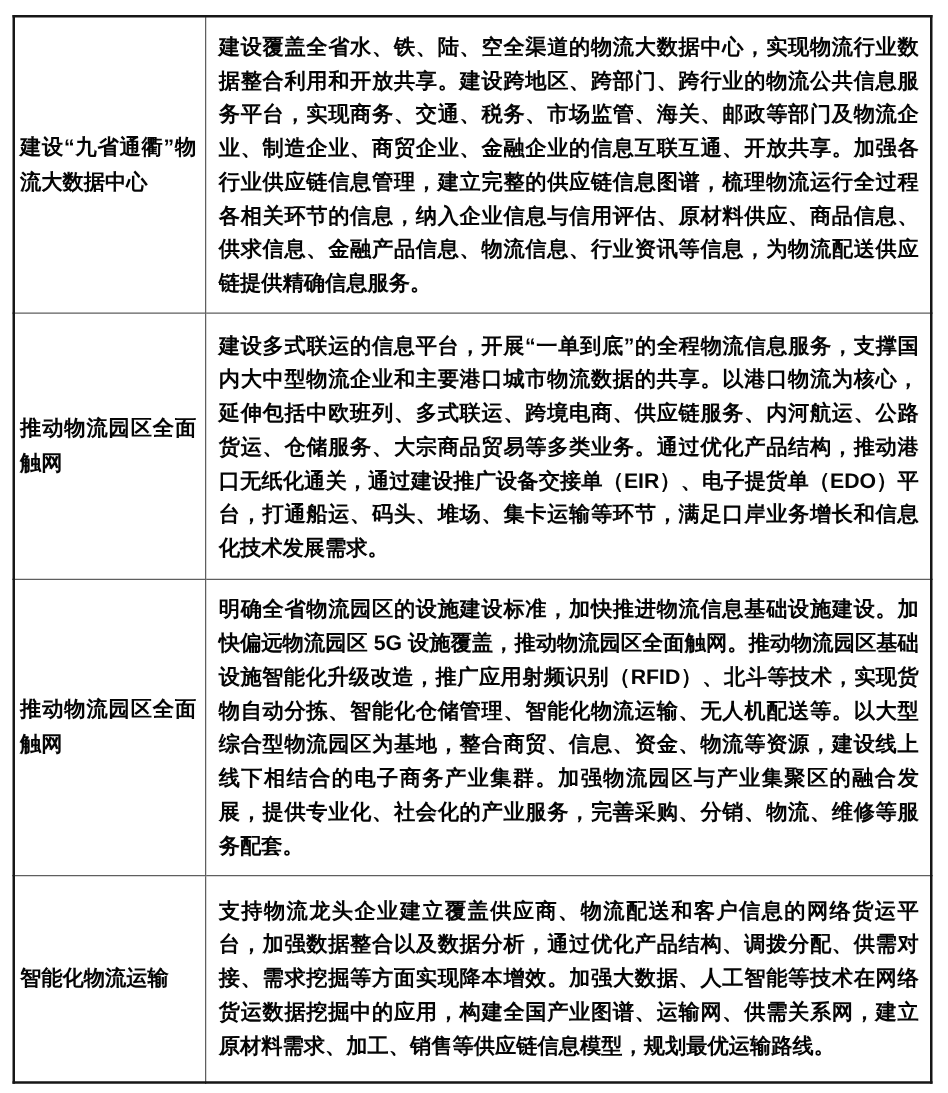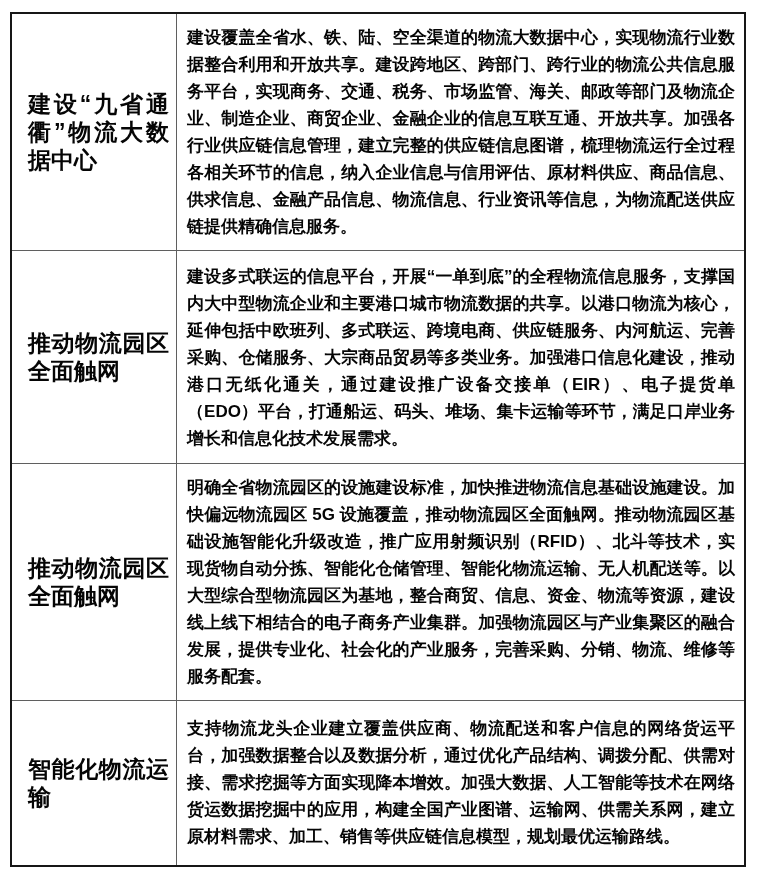--- a/index.html
+++ b/index.html
@@ -25,22 +25,22 @@
     table-layout: fixed;
     border: 2px solid #161616;
   }
   table.doc-table td {
     border: 1px solid #5f5f5f;
     vertical-align: middle;
     background: #ffffff;
   }
   td.label-cell {
     width: 141px;
-    padding: 4px 7px 4px 16px;
-    font-size: 23px;
+    padding: 4px 7px 4px 4px;
+    font-size: 17px;
     line-height: 28px;
     font-weight: bold;
     text-align: justify;
     text-justify: inter-character;
     color: #050505;
   }
   td.content-cell {
     padding: 10px 9px 10px 10px;
     font-size: 17px;
     line-height: 27px;
@@ -60,21 +60,21 @@
 
 <div class="page">
   <table class="doc-table">
     <tbody>
       <tr class="row-1">
         <td class="label-cell">建设“九省通衢”物流大数据中心</td>
         <td class="content-cell">建设覆盖全省水、铁、陆、空全渠道的物流大数据中心，实现物流行业数据整合利用和开放共享。建设跨地区、跨部门、跨行业的物流公共信息服务平台，实现商务、交通、税务、市场监管、海关、邮政等部门及物流企业、制造企业、商贸企业、金融企业的信息互联互通、开放共享。加强各行业供应链信息管理，建立完整的供应链信息图谱，梳理物流运行全过程各相关环节的信息，纳入企业信息与信用评估、原材料供应、商品信息、供求信息、金融产品信息、物流信息、行业资讯等信息，为物流配送供应链提供精确信息服务。</td>
       </tr>
       <tr class="row-2">
         <td class="label-cell">推动物流园区全面触网</td>
-        <td class="content-cell">建设多式联运的信息平台，开展“一单到底”的全程物流信息服务，支撑国内大中型物流企业和主要港口城市物流数据的共享。以港口物流为核心，延伸包括中欧班列、多式联运、跨境电商、供应链服务、内河航运、完善采购、仓储服务、大宗商品贸易等多类业务。加强港口信息化建设，推动港口无纸化通关，通过建设推广设备交接单（EIR）、电子提货单（EDO）平台，打通船运、码头、堆场、集卡运输等环节，满足口岸业务增长和信息化技术发展需求。</td>
+        <td class="content-cell">建设多式联运的信息平台，开展“一单到底”的全程物流信息服务，支撑国内大中型物流企业和主要港口城市物流数据的共享。以港口物流为核心，延伸包括中欧班列、多式联运、跨境电商、供应链服务、内河航运、公路货运、仓储服务、大宗商品贸易等多类业务。通过优化产品结构，推动港口无纸化通关，通过建设推广设备交接单（EIR）、电子提货单（EDO）平台，打通船运、码头、堆场、集卡运输等环节，满足口岸业务增长和信息化技术发展需求。</td>
       </tr>
       <tr class="row-3">
         <td class="label-cell">推动物流园区全面触网</td>
         <td class="content-cell">明确全省物流园区的设施建设标准，加快推进物流信息基础设施建设。加快偏远物流园区 5G 设施覆盖，推动物流园区全面触网。推动物流园区基础设施智能化升级改造，推广应用射频识别（RFID）、北斗等技术，实现货物自动分拣、智能化仓储管理、智能化物流运输、无人机配送等。以大型综合型物流园区为基地，整合商贸、信息、资金、物流等资源，建设线上线下相结合的电子商务产业集群。加强物流园区与产业集聚区的融合发展，提供专业化、社会化的产业服务，完善采购、分销、物流、维修等服务配套。</td>
       </tr>
       <tr class="row-4">
         <td class="label-cell">智能化物流运输</td>
         <td class="content-cell">支持物流龙头企业建立覆盖供应商、物流配送和客户信息的网络货运平台，加强数据整合以及数据分析，通过优化产品结构、调拨分配、供需对接、需求挖掘等方面实现降本增效。加强大数据、人工智能等技术在网络货运数据挖掘中的应用，构建全国产业图谱、运输网、供需关系网，建立原材料需求、加工、销售等供应链信息模型，规划最优运输路线。</td>
       </tr>
     </tbody>

